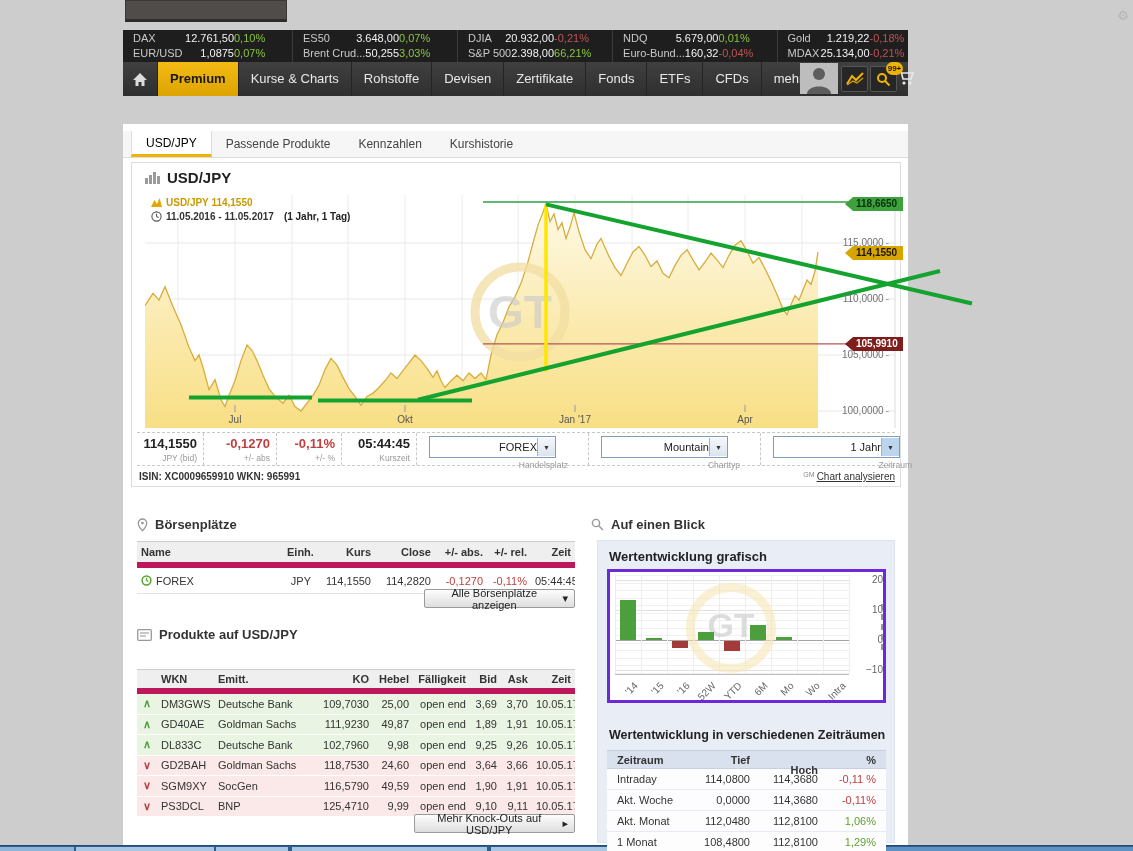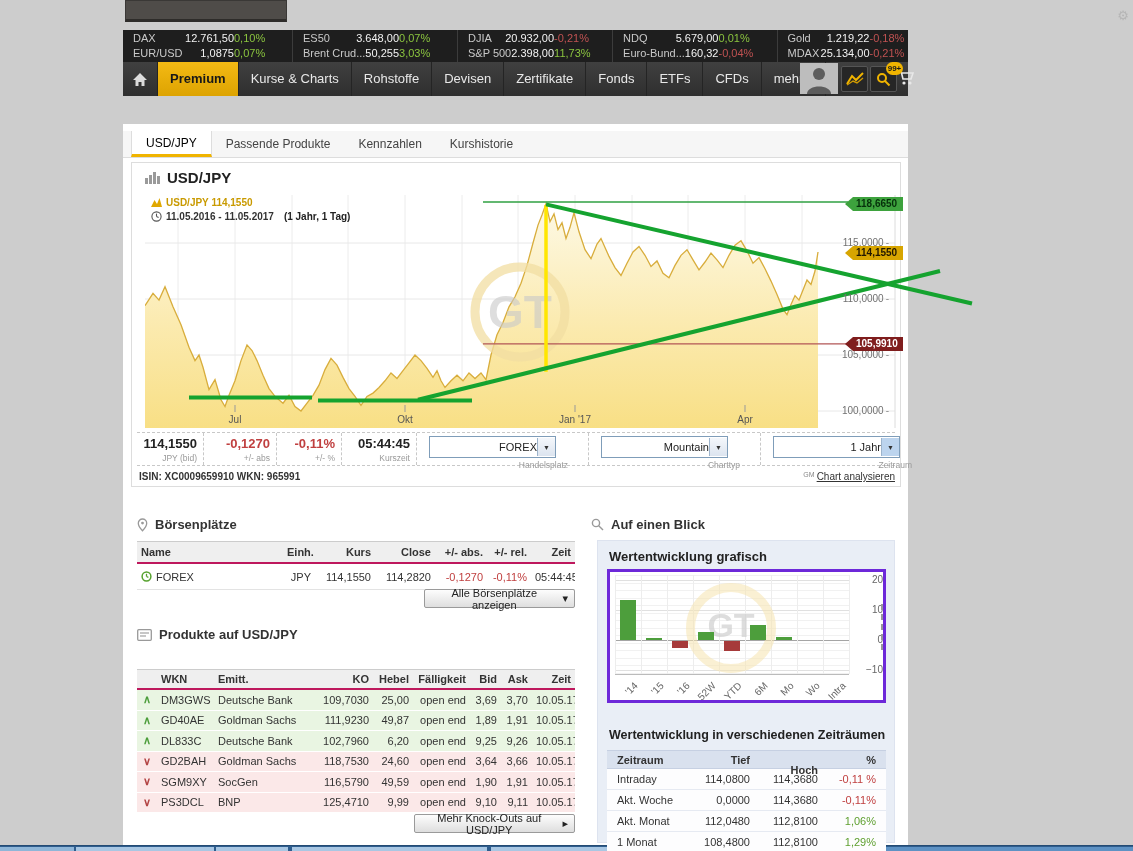--- a/index.html
+++ b/index.html
@@ -96,21 +96,21 @@
   #isinrow{left:137px;top:469px;width:758px;height:16px;font-size:10px;color:#333;}
   #isin-text{position:absolute;left:2px;top:2px;font-weight:bold;}
   #analyze{position:absolute;right:0;top:2px;cursor:pointer;}
   #analyze .gm{font-size:7px;color:#888;vertical-align:top;margin-right:2px;}
   #analyze a{color:#333;text-decoration:underline;}
 
   
   .sec-h{display:flex;align-items:center;gap:7px;font-size:13px;font-weight:bold;color:#333;}
 
   
-  .tbl-head{display:flex;background:#efefef;border-top:1px solid #ccc;border-bottom:2px solid #be185d;
+  .tbl-head{display:flex;background:#efefef;border-top:1px solid #ccc;border-bottom:6px solid #be185d;
             font-weight:bold;font-size:11px;color:#333;align-items:center;}
   .cell{box-sizing:border-box;padding:0 4px;white-space:nowrap;overflow:hidden;}
   .r{text-align:right;} .l{text-align:left;}
   .tbl-row{display:flex;align-items:center;background:#fff;border-bottom:1px solid #e3e3e3;
            font-size:11px;color:#333;cursor:pointer;}
   .red-t{color:#c04040;} .green-t{color:#5fa030;}
 
   #bp-header{left:137px;top:517px;}
   #bp-table{left:137px;top:541px;width:438px;}
   #bp-table .tbl-head{height:20px;}
@@ -192,21 +192,21 @@
       </div>
       <div class="t-col" style="flex-basis: 152px;">
         <div class="t-row">
           <span class="t-name">DJIA</span>
           <span class="t-val">20.932,00</span>
           <span class="t-pct down">-0,21%</span>
         </div>
         <div class="t-row">
           <span class="t-name">S&amp;P 500</span>
           <span class="t-val">2.398,00</span>
-          <span class="t-pct up">11,73%</span>
+          <span class="t-pct up">66,21%</span>
         </div>
       </div>
       <div class="t-col" style="flex-basis: 153px;">
         <div class="t-row">
           <span class="t-name">NDQ</span>
           <span class="t-val">5.679,00</span>
           <span class="t-pct up">0,01%</span>
         </div>
         <div class="t-row">
           <span class="t-name">Euro-Bund...</span>
@@ -491,21 +491,21 @@
         <div class="cell r" style="width: 57px;">open end</div>
         <div class="cell r" style="width: 31px;">1,89</div>
         <div class="cell r" style="width: 31px;">1,91</div>
         <div class="cell r" style="width: 43px;">10.05.17</div>
       </div>
       <div class="tbl-row row-up">
         <div class="cell l arr-up" style="width: 20px; text-align: center;">∧</div>
         <div class="cell l" style="width: 57px;">DL833C</div>
         <div class="cell l" style="width: 97px;">Deutsche Bank</div>
         <div class="cell r" style="width: 62px;">102,7960</div>
-        <div class="cell r" style="width: 40px;">6,20</div>
+        <div class="cell r" style="width: 40px;">9,98</div>
         <div class="cell r" style="width: 57px;">open end</div>
         <div class="cell r" style="width: 31px;">9,25</div>
         <div class="cell r" style="width: 31px;">9,26</div>
         <div class="cell r" style="width: 43px;">10.05.17</div>
       </div>
       <div class="tbl-row row-down">
         <div class="cell l arr-down" style="width: 20px; text-align: center;">∨</div>
         <div class="cell l" style="width: 57px;">GD2BAH</div>
         <div class="cell l" style="width: 97px;">Goldman Sachs</div>
         <div class="cell r" style="width: 62px;">118,7530</div>

